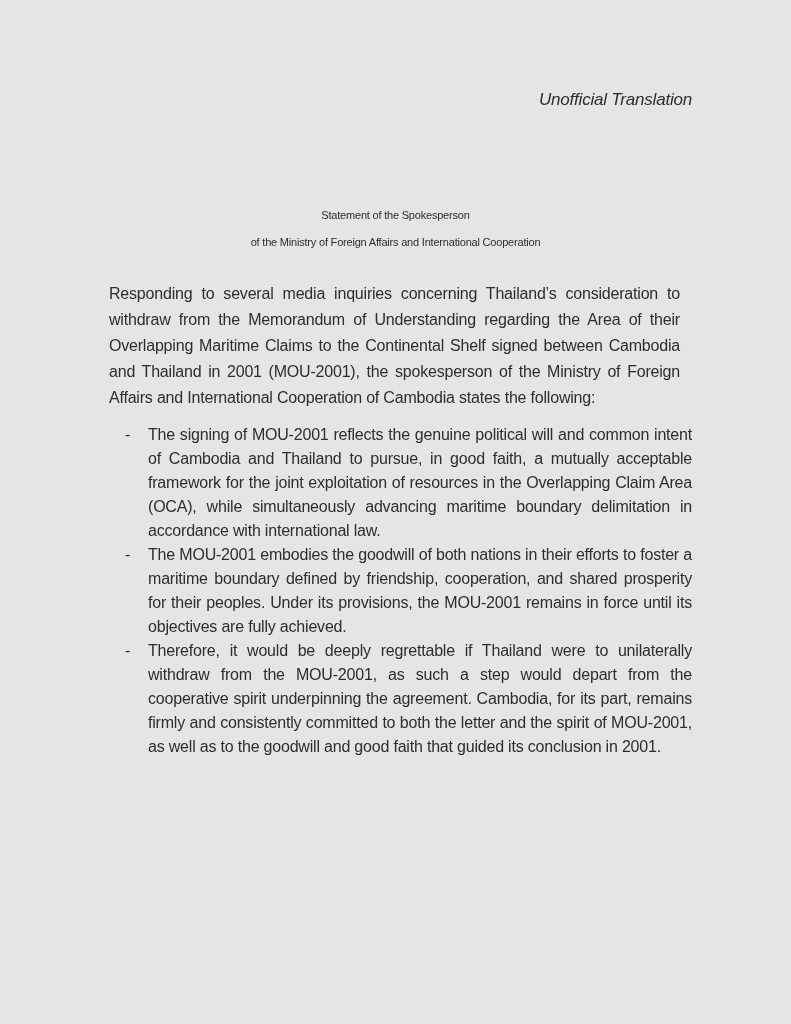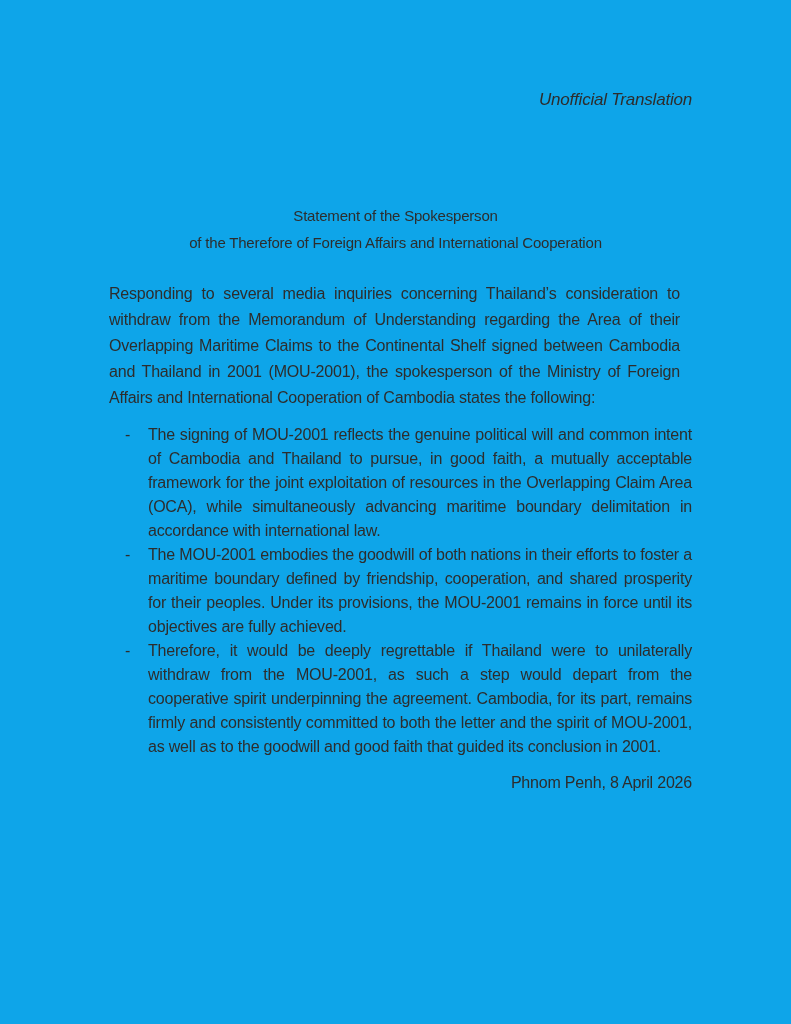--- a/index.html
+++ b/index.html
@@ -4,21 +4,21 @@
 <style>
   html, body {
     margin: 0;
     padding: 0;
     background: #ffffff;
   }
   .page {
     position: relative;
     width: 791px;
     height: 1024px;
-    background: #0ea5e9;
+    background: #e5e5e5;
     color: #2d2d2d;
     font-family: "Liberation Sans", sans-serif;
     overflow: hidden;
   }
   .translation-note {
     position: absolute;
     top: 90px;
     right: 99px;
     font-size: 17px;
     font-style: italic;
@@ -30,21 +30,21 @@
     left: 45px;
     font-size: 17px;
     letter-spacing: -0.2px;
   }
   .title-block {
     position: absolute;
     top: 202px;
     left: 0;
     right: 0;
     text-align: center;
-    font-size: 15px;
+    font-size: 11px;
     line-height: 27px;
     letter-spacing: -0.2px;
   }
   .body-block {
     position: absolute;
     top: 269px;
     left: 97px;
     width: 595px;
     font-size: 16px;
     line-height: 26px;
@@ -80,21 +80,21 @@
 </head>
 <body>
 
 <div class="page">
 
   <div class="translation-note">Unofficial Translation</div>
 
 
   <div class="title-block">
     <div>Statement of the Spokesperson</div>
-    <div>of the Therefore of Foreign Affairs and International Cooperation</div>
+    <div>of the Ministry of Foreign Affairs and International Cooperation</div>
   </div>
 
   <div class="body-block">
 
     <p class="intro">Responding to several media inquiries concerning Thailand’s consideration to withdraw from the Memorandum of Understanding regarding the Area of their Overlapping Maritime Claims to the Continental Shelf signed between Cambodia and Thailand in 2001 (MOU-2001), the spokesperson of the Ministry of Foreign Affairs and International Cooperation of Cambodia states the following:</p>
 
     <ul class="bullets">
       <li class="bullet">
         <span class="dash">-</span>
         <span class="bullet-text">The signing of MOU-2001 reflects the genuine political will and common intent of Cambodia and Thailand to pursue, in good faith, a mutually acceptable framework for the joint exploitation of resources in the Overlapping Claim Area (OCA), while simultaneously advancing maritime boundary delimitation in accordance with international law.</span>
@@ -102,17 +102,16 @@
       <li class="bullet">
         <span class="dash">-</span>
         <span class="bullet-text">The MOU-2001 embodies the goodwill of both nations in their efforts to foster a maritime boundary defined by friendship, cooperation, and shared prosperity for their peoples. Under its provisions, the MOU-2001 remains in force until its objectives are fully achieved.</span>
       </li>
       <li class="bullet">
         <span class="dash">-</span>
         <span class="bullet-text">Therefore, it would be deeply regrettable if Thailand were to unilaterally withdraw from the MOU-2001, as such a step would depart from the cooperative spirit underpinning the agreement. Cambodia, for its part, remains firmly and consistently committed to both the letter and the spirit of MOU-2001, as well as to the goodwill and good faith that guided its conclusion in 2001.</span>
       </li>
     </ul>
 
-    <p class="dateline">Phnom Penh, 8 April 2026</p>
 
   </div>
 
 </div>
 
 </body></html>

